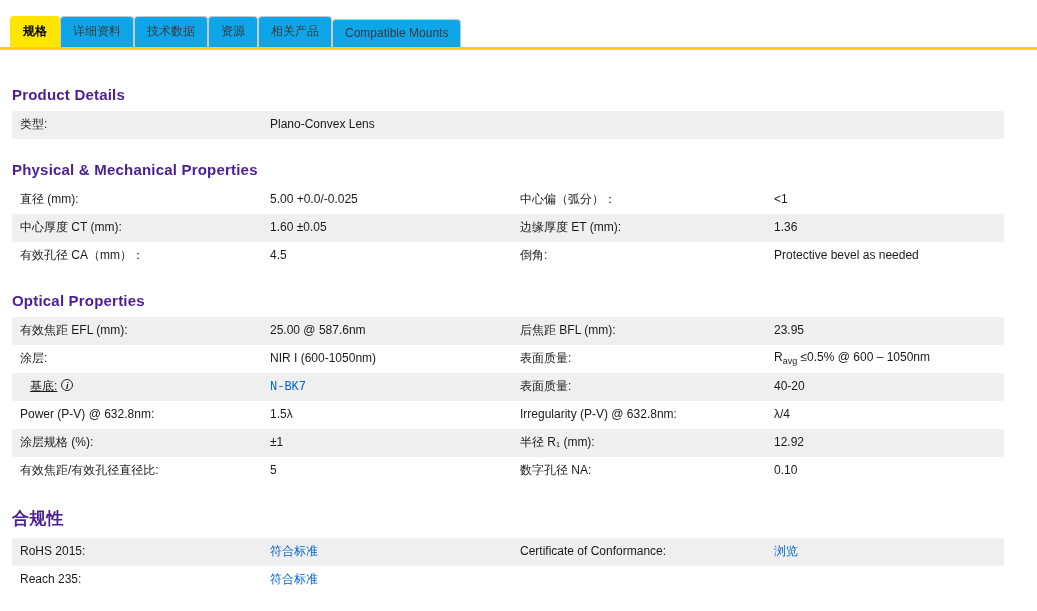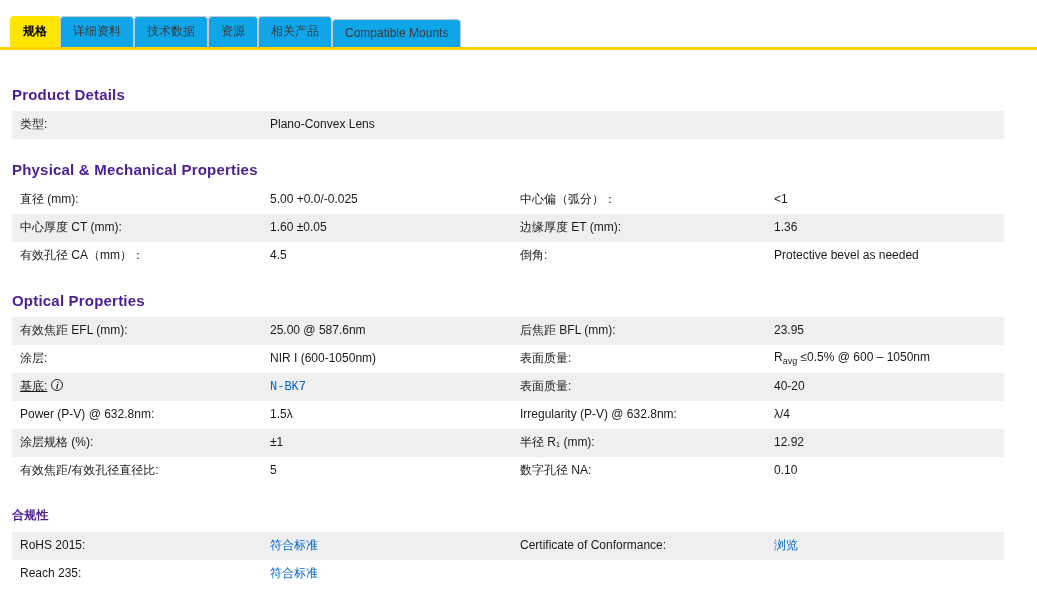--- a/index.html
+++ b/index.html
@@ -29,35 +29,35 @@
     color:#000; font-weight:bold;
   }
 
   
   .content { padding:0 12px; }
   h2.section {
     font-size:15px; font-weight:bold; color:#4c1d95;
     margin:22px 0 8px 0; letter-spacing:.2px;
   }
   h2.section.first { margin-top:36px; }
-  h2.section.cjk { font-size:12px; }
+  h2.section.cjk { font-size:17px; }
 
   .spec-table { width:992px; }
   .row {
     display:grid;
     grid-template-columns:248px 252px 252px 1fr;
     align-items:center;
     min-height:28px;
     background:#ffffff;
   }
   .row.shade { background:#efefef; }
   .cell { padding:2px 10px; font-size:12px; line-height:1.3; color:#1a1a1a; }
   .cell.l { padding-left:8px; }
   .link { color:#0066cc; text-decoration:none; cursor:pointer;font-family:Liberation Mono, monospace; }
-  .ul { text-decoration:underline; }
+  .ul { text-decoration:underline;margin-left:10px; }
   sub { font-size:9px; }
 
   .info-icon {
     display:inline-block; width:12px; height:12px;
     border:1px solid #222; border-radius:50%;
     font-size:9px; font-style:italic; font-weight:bold;
     text-align:center; line-height:12px;
     margin-left:4px; vertical-align:1px; cursor:pointer;
   }
   .info-icon::before { content:"i"; }

